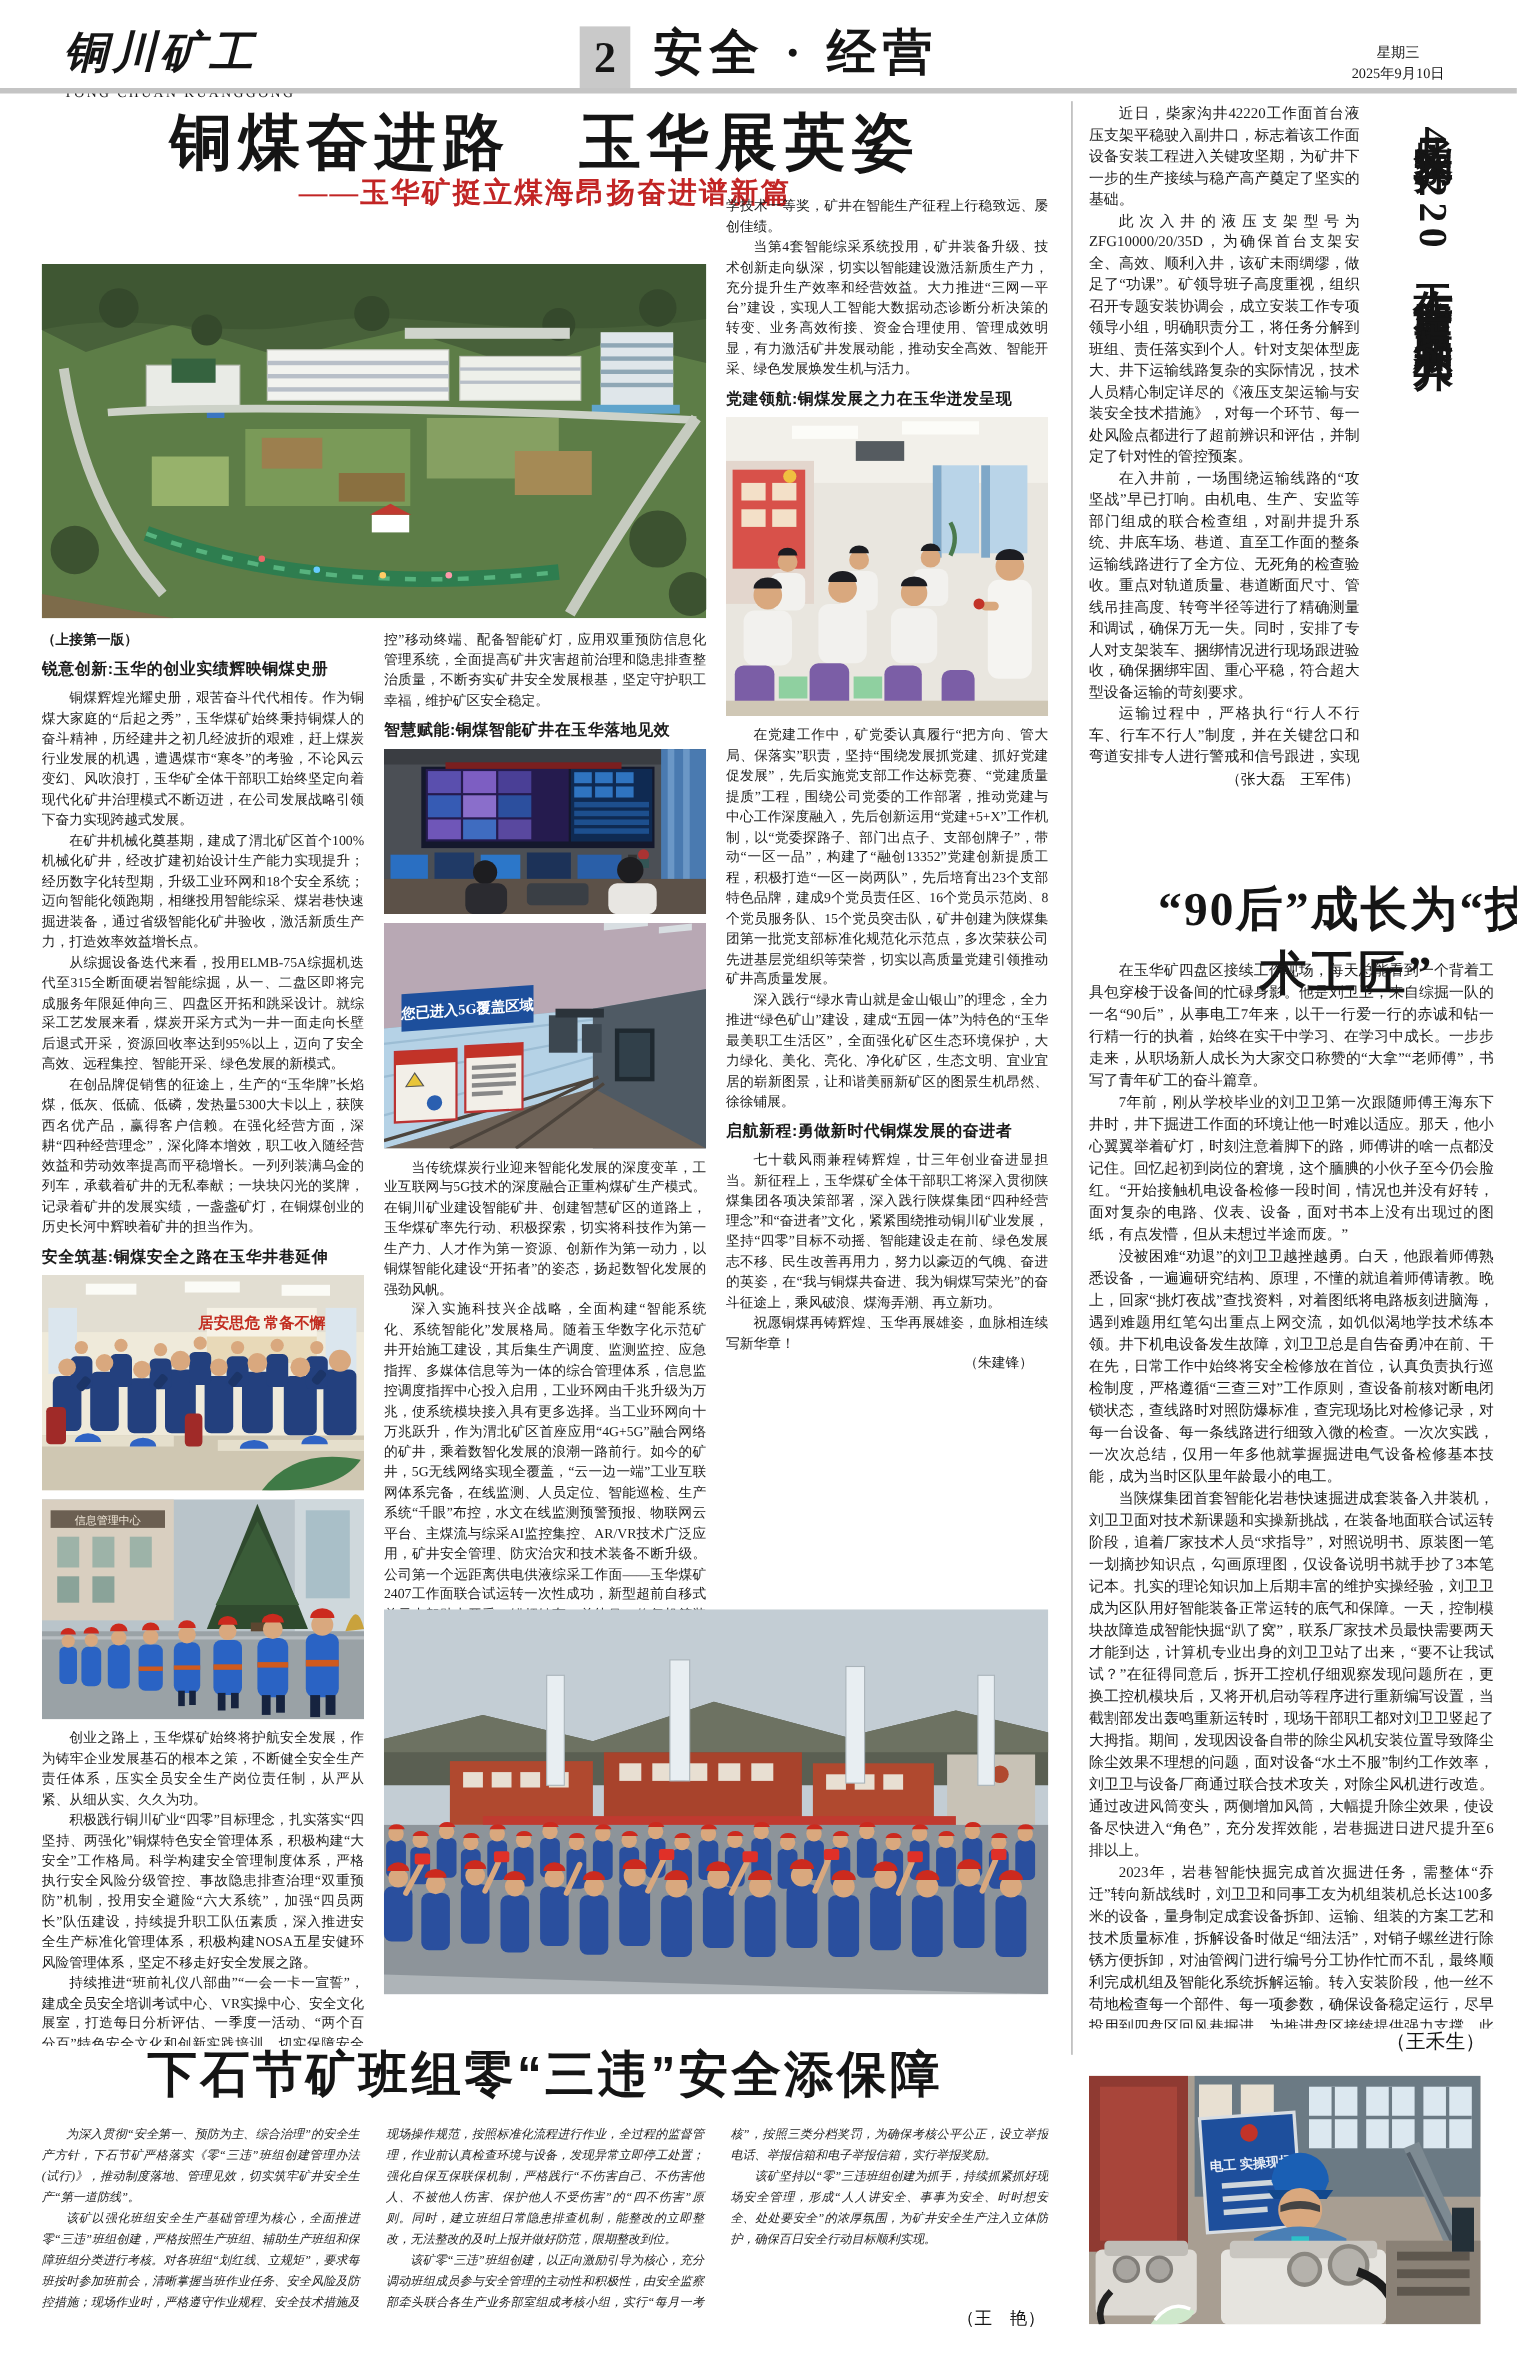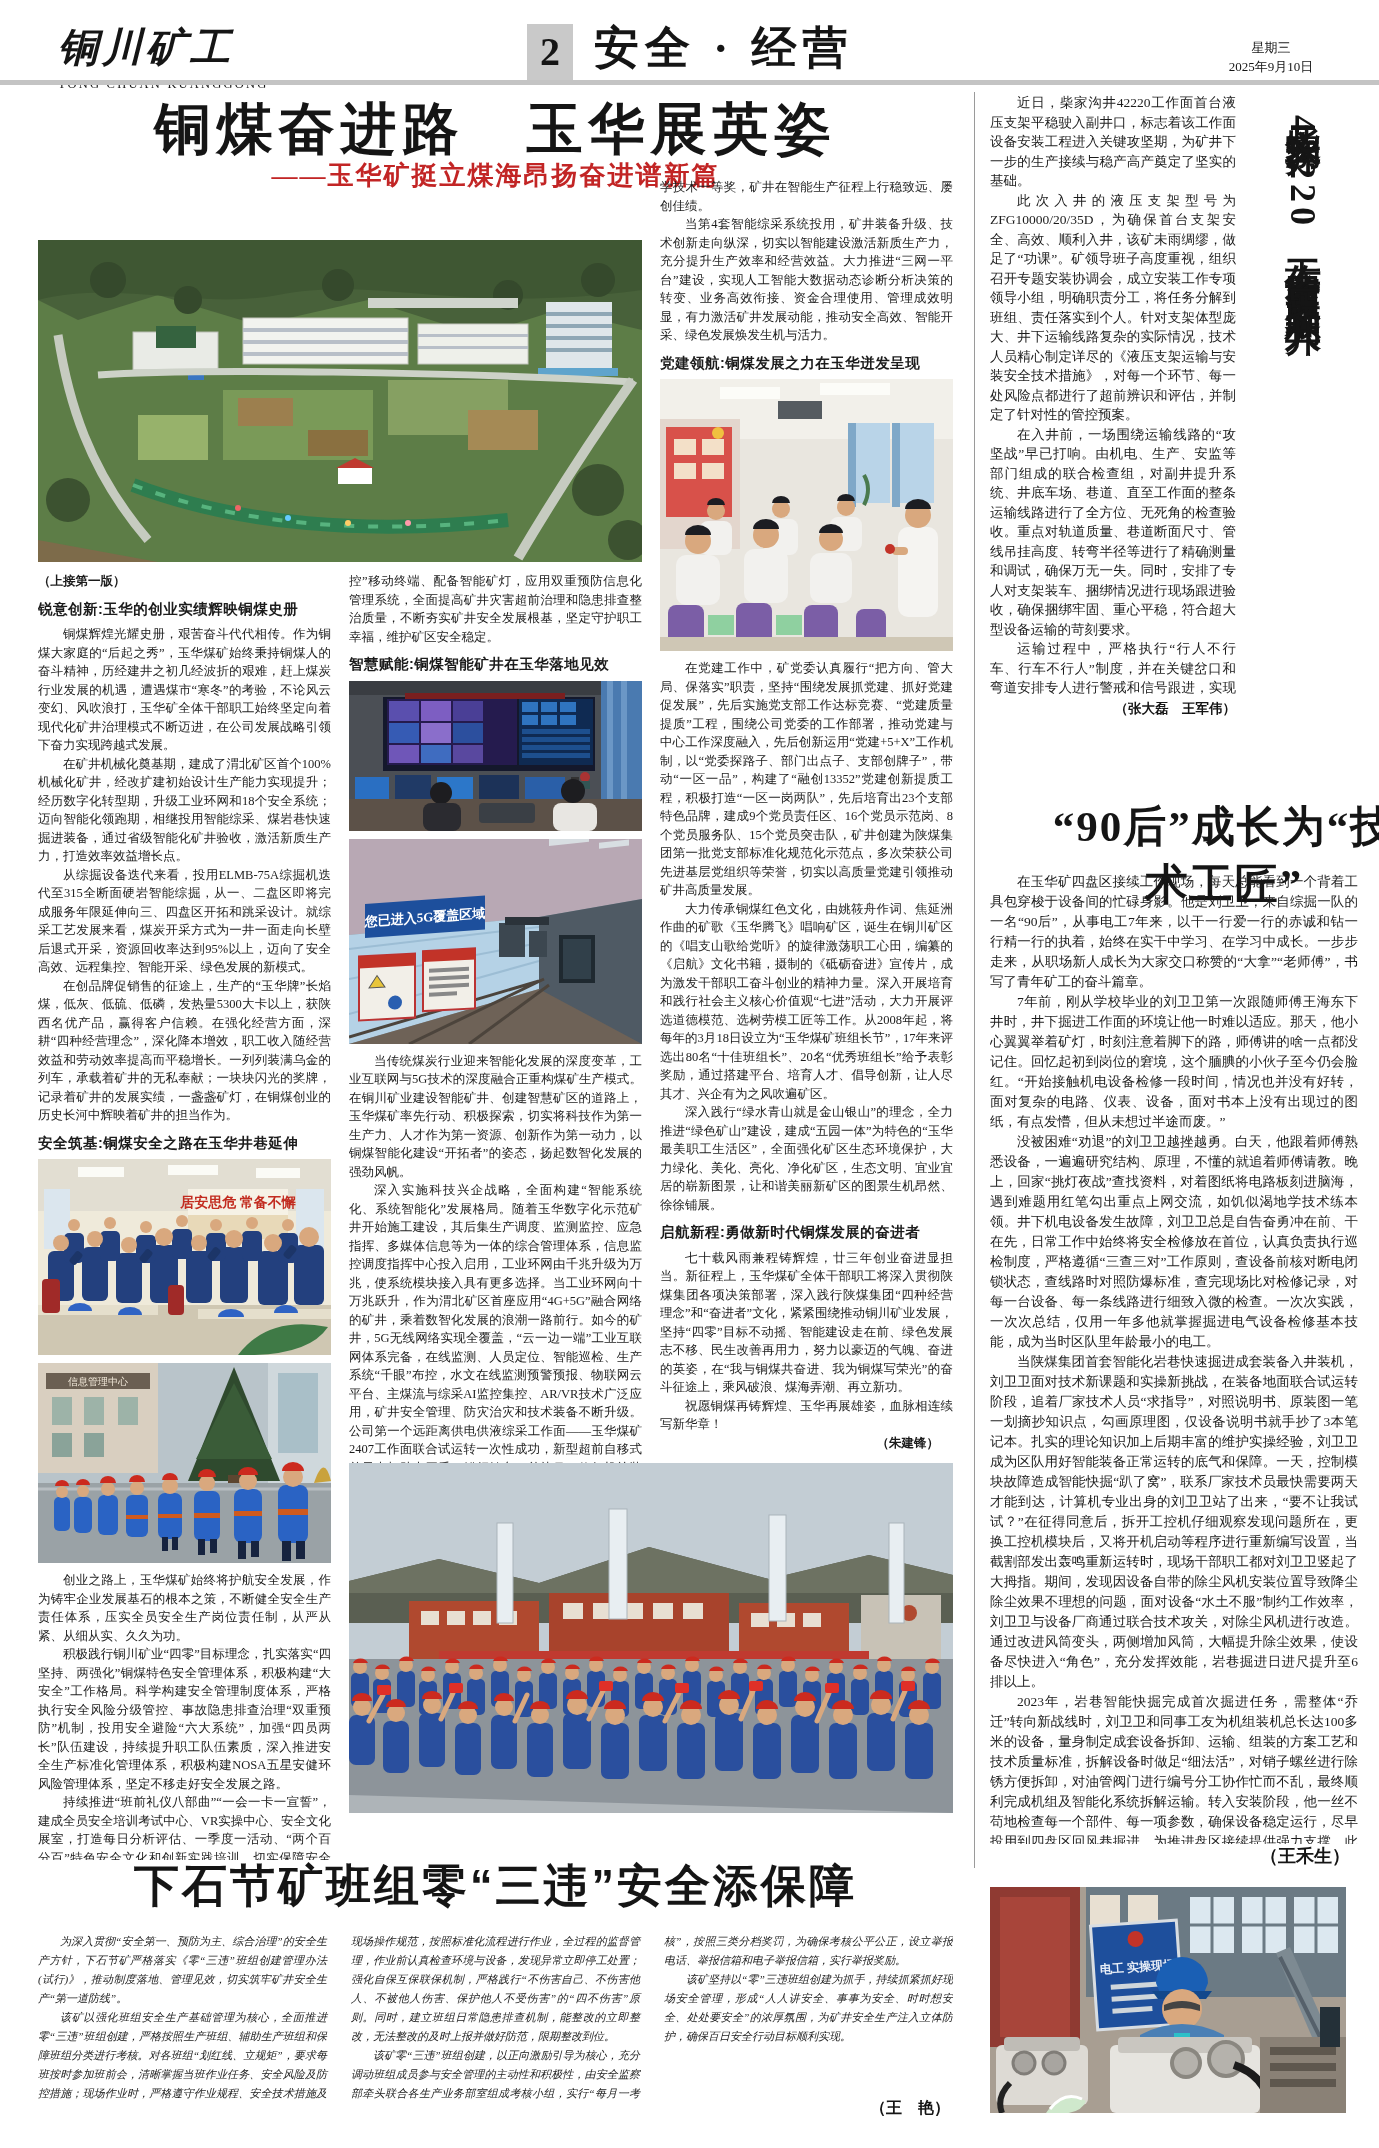--- a/index.html
+++ b/index.html
@@ -2,21 +2,21 @@
 <html><head>
 <meta charset="utf-8">
 <style>
   html,body{margin:0;padding:0;background:#ffffff;}
   body{width:1379px;height:2148px;position:relative;font-family:"Liberation Serif","DejaVu Serif",serif;color:#151515;}
   .abs{position:absolute;}
   .colbox{overflow:hidden;text-align:justify;font-size:12.5px;line-height:18.5px;color:#1c1c1c;}
   .colbox p{margin:0;text-indent:2em;}
   .shead{font-weight:bold;text-indent:0 !important;font-size:14.5px;margin:9px 0 7px;letter-spacing:0.5px;font-family:"Liberation Sans","DejaVu Sans",sans-serif;}
   .photo{display:block;margin:4px 0 8px;}
-  .byline{text-align:right;padding-right:14px;font-weight:bold;}
+  .byline{text-align:right;padding-right:14px;}
   .hr-band{background:#c4c4c4;}
   .vrule{background:#9a9a9a;width:1px;}
   .masthead-cn{font-size:40px;font-weight:bold;font-style:italic;letter-spacing:4px;}
   .masthead-en{font-size:12.5px;letter-spacing:2.2px;margin-top:2px;}
   .pagenum{background:#c9c9c9;width:46px;height:56px;text-align:center;font-size:40px;font-weight:bold;line-height:56px;}
   .section-title{font-size:45px;font-weight:bold;letter-spacing:6px;}
   .datebox{font-size:13px;text-align:center;line-height:19px;}
   .main-title{font-size:56px;font-weight:bold;text-align:center;letter-spacing:6px;white-space:nowrap;}
   .main-sub{font-size:26px;font-weight:bold;text-align:center;color:#c22525;letter-spacing:2px;}
   .vert-title{writing-mode:vertical-rl;font-size:36px;font-weight:bold;letter-spacing:5px;line-height:90px;text-align:justify;height:640px;}
@@ -422,21 +422,20 @@
         </g>
       <rect x="0" y="258" width="293" height="14" fill="#cfc7b5"></rect>
       <g fill="#8fd0a0">
           <rect x="48" y="236" width="26" height="20"></rect>
           <rect x="116" y="236" width="26" height="20"></rect>
         </g>
     </svg>
   </div>
 
   <p>在党建工作中，矿党委认真履行“把方向、管大局、保落实”职责，坚持“围绕发展抓党建、抓好党建促发展”，先后实施党支部工作达标竞赛、“党建质量提质”工程，围绕公司党委的工作部署，推动党建与中心工作深度融入，先后创新运用“党建+5+X”工作机制，以“党委探路子、部门出点子、支部创牌子”，带动“一区一品”，构建了“融创13352”党建创新提质工程，积极打造“一区一岗两队”，先后培育出23个支部特色品牌，建成9个党员责任区、16个党员示范岗、8个党员服务队、15个党员突击队，矿井创建为陕煤集团第一批党支部标准化规范化示范点，多次荣获公司先进基层党组织等荣誉，切实以高质量党建引领推动矿井高质量发展。</p>
-  <p>大力传承铜煤红色文化，由姚筱舟作词、焦延洲作曲的矿歌《玉华腾飞》唱响矿区，诞生在铜川矿区的《唱支山歌给党听》的旋律激荡职工心田，编纂的《启航》文化书籍，摄制的《砥砺奋进》宣传片，成为激发干部职工奋斗创业的精神力量。深入开展培育和践行社会主义核心价值观“七进”活动，大力开展评选道德模范、选树劳模工匠等工作。从2008年起，将每年的3月18日设立为“玉华煤矿班组长节”，17年来评选出80名“十佳班组长”、20名“优秀班组长”给予表彰奖励，通过搭建平台、培育人才、倡导创新，让人尽其才、兴企有为之风吹遍矿区。</p>
   <p>深入践行“绿水青山就是金山银山”的理念，全力推进“绿色矿山”建设，建成“五园一体”为特色的“玉华最美职工生活区”，全面强化矿区生态环境保护，大力绿化、美化、亮化、净化矿区，生态文明、宜业宜居的崭新图景，让和谐美丽新矿区的图景生机昂然、徐徐铺展。</p>
   <div class="shead">启航新程:勇做新时代铜煤发展的奋进者</div>
   <p>七十载风雨兼程铸辉煌，廿三年创业奋进显担当。新征程上，玉华煤矿全体干部职工将深入贯彻陕煤集团各项决策部署，深入践行陕煤集团“四种经营理念”和“奋进者”文化，紧紧围绕推动铜川矿业发展，坚持“四零”目标不动摇、智能建设走在前、绿色发展志不移、民生改善再用力，努力以豪迈的气魄、奋进的英姿，在“我与铜煤共奋进、我为铜煤写荣光”的奋斗征途上，乘风破浪、煤海弄潮、再立新功。</p>
   <p>祝愿铜煤再铸辉煌、玉华再展雄姿，血脉相连续写新华章！</p>
   <div class="byline">（朱建锋）</div>
 </div>
 
 <div class="abs" style="left:349px;top:1463px;">
   <svg width="604" height="350" viewBox="0 0 604 350">
     <rect width="604" height="350" fill="#c3cdd4"></rect>

